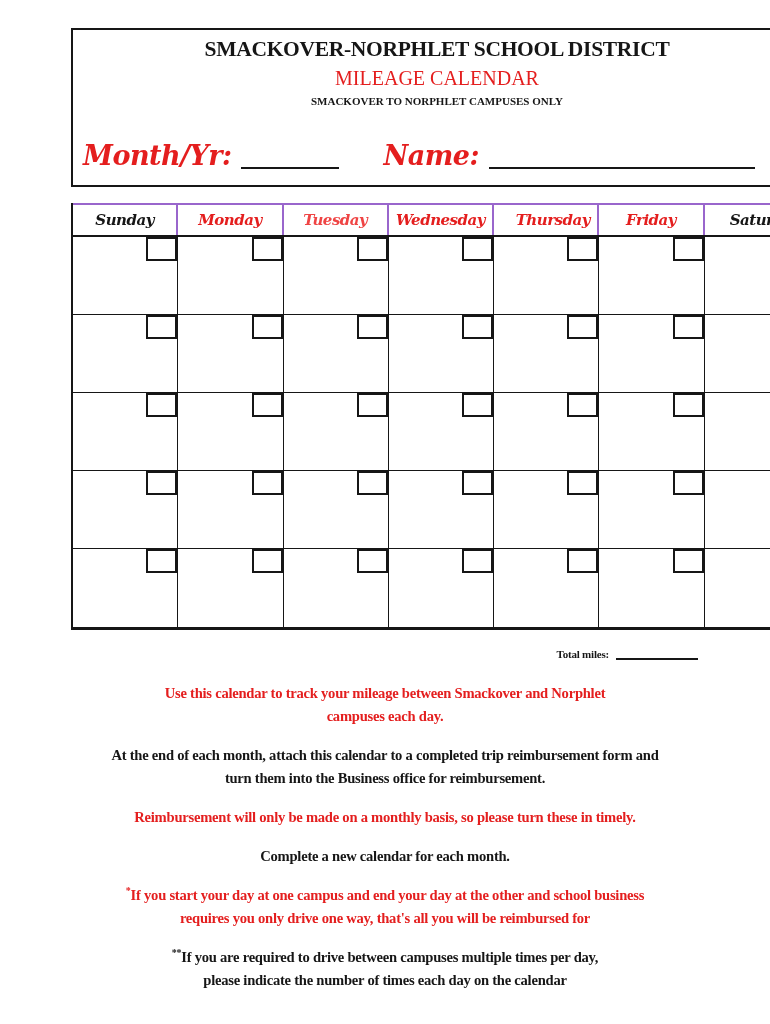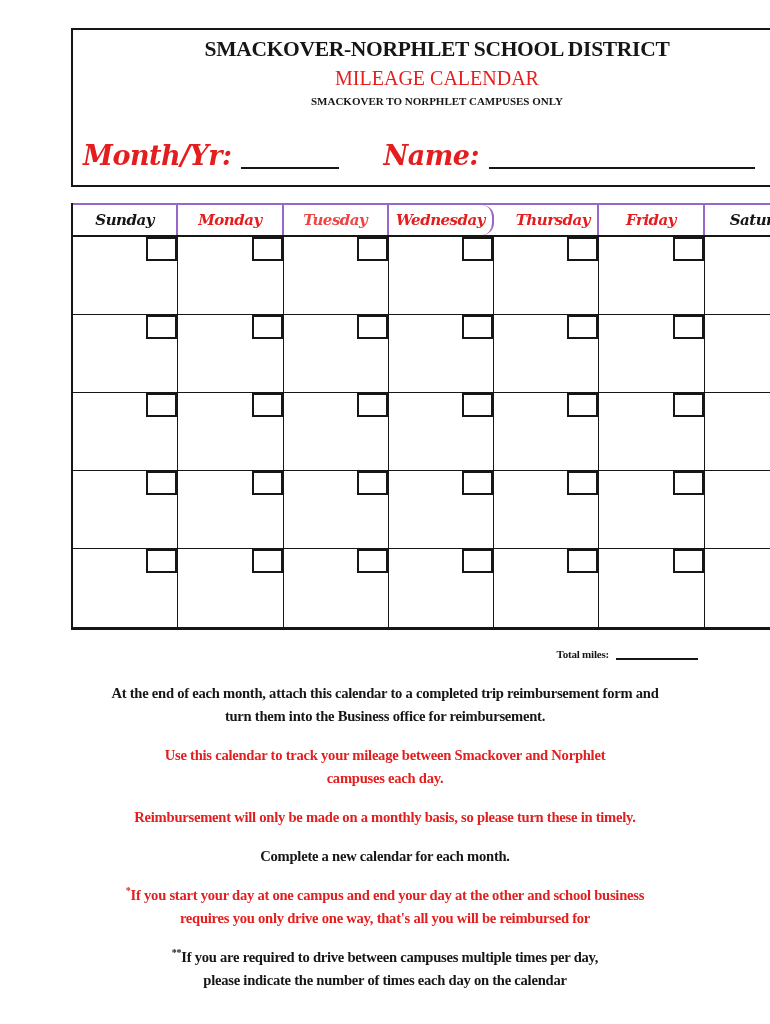--- a/index.html
+++ b/index.html
@@ -169,21 +169,21 @@
       <span class="script name-label">Name:</span>
       <span class="blank name-blank"></span>
     </div>
   </div>
 
   <div class="cal">
     <div class="cal-header" id="cal-header">
         <div class="day" style="color: rgb(22, 22, 22);">Sunday</div>
         <div class="day" style="color: rgb(228, 30, 30);">Monday</div>
         <div class="day" style="color: #ef4444;">Tuesday</div>
-        <div class="day" style="color: rgb(228, 30, 30); border-radius: 12px;">Wednesday</div>
+        <div class="day" style="color: rgb(228, 30, 30);">Wednesday</div>
         <div class="day" style="color: rgb(228, 30, 30); margin-left: 14px;">Thursday</div>
         <div class="day" style="color: rgb(228, 30, 30);">Friday</div>
         <div class="day" style="color: rgb(22, 22, 22);">Saturday</div>
       </div>
     <div class="cal-body" id="cal-body">
         <div class="cell">
           <div class="datebox"></div>
         </div>
         <div class="cell">
           <div class="datebox"></div>
@@ -289,29 +289,29 @@
         </div>
       </div>
   </div>
 
   <div class="total-row">
     <span>Total miles:</span>
     <span class="total-blank"></span>
   </div>
 
   <div class="instructions">
+    <div class="para red">
+      <div class="line">Use this calendar to track your mileage between Smackover and Norphlet</div>
+      <div class="line">campuses each day.</div>
+    </div>
     <div class="para black">
       <div class="line">At the end of each month, attach this calendar to a completed trip reimbursement form and</div>
       <div class="line">turn them into the Business office for reimbursement.</div>
     </div>
     <div class="para red">
-      <div class="line">Use this calendar to track your mileage between Smackover and Norphlet</div>
-      <div class="line">campuses each day.</div>
-    </div>
-    <div class="para red">
       <div class="line">Reimbursement will only be made on a monthly basis, so please turn these in timely.</div>
     </div>
     <div class="para black">
       <div class="line">Complete a new calendar for each month.</div>
     </div>
     <div class="para red">
       <div class="line"><sup class="marker">*</sup><span>If you start your day at one campus and end your day at the other and school business</span></div>
       <div class="line">requires you only drive one way, that's all you will be reimbursed for</div>
     </div>
     <div class="para black">

